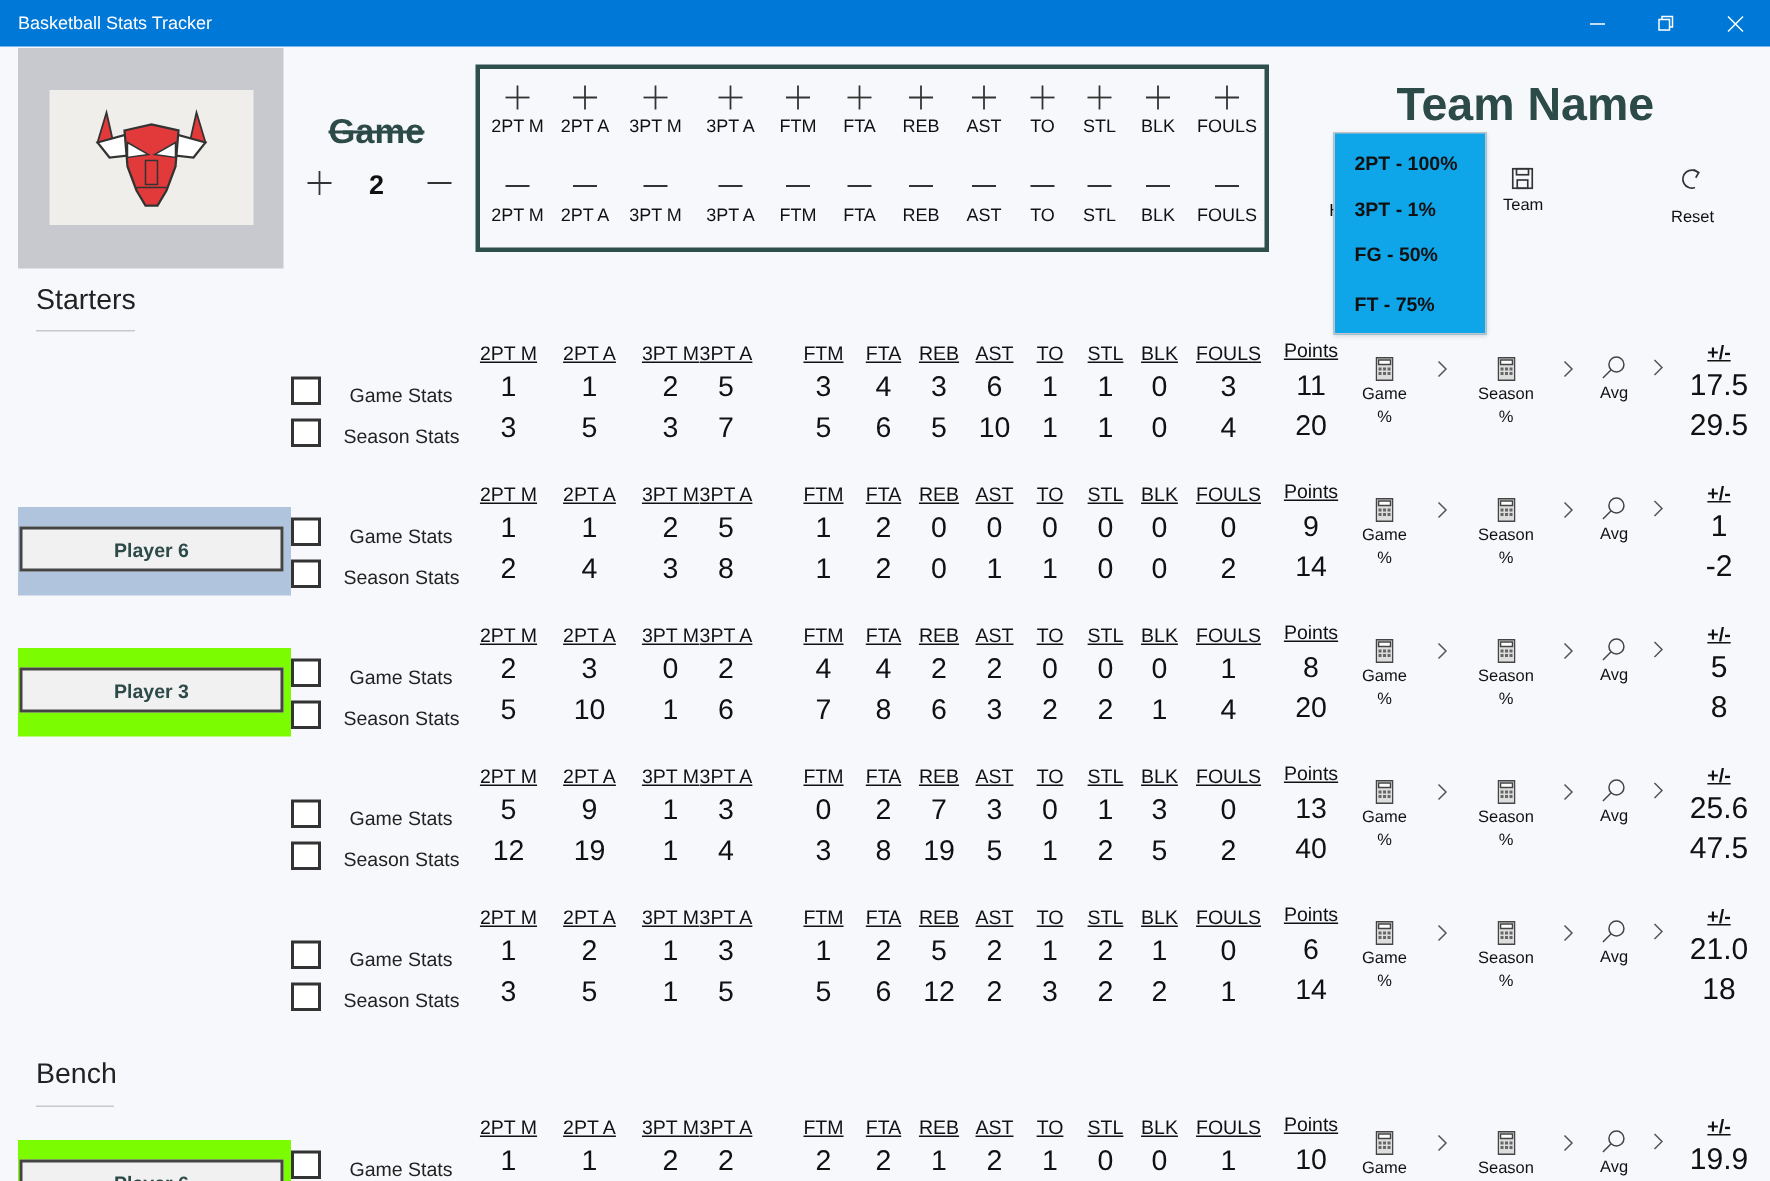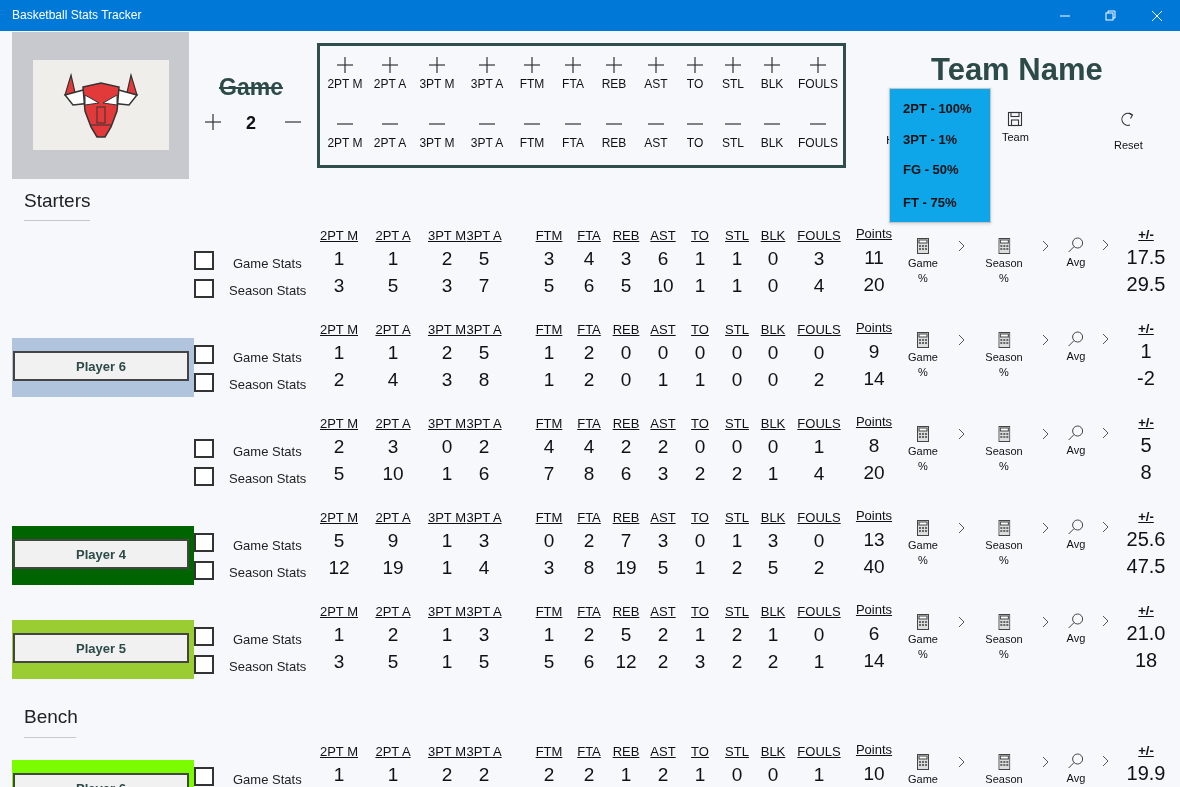--- a/index.html
+++ b/index.html
@@ -480,20 +480,23 @@
         <span>Avg</span>
       </div>
       <div class="chev" style="left:1102px; top:8px"><svg width="8" height="12">
           <polyline points="1,1 6,6 1,11"></polyline>
         </svg></div>
       <div class="pm-head" style="left:1146px; top:-1px">+/-</div>
       <div class="pm-val" style="left:1146px; top:18px">1</div>
       <div class="pm-val" style="left:1146px; top:45px">-2</div>
     </div>
     <div class="player-row" style="top: 416px;">
+      <div class="player-block" style="top:16px; background:#7cfc00;">
+        <div class="player-btn">Player 3</div>
+      </div>
       <div class="cb" style="top:23px"></div>
       <div class="cb" style="top:51px"></div>
       <div class="cb-label" style="left:233px; top:28px">Game Stats</div>
       <div class="cb-label" style="left:229px; top:55px">Season Stats</div>
       <div class="col-head" style="left:339px; top:0px">2PT M</div>
       <div class="cell" style="left:339px; top:20px">2</div>
       <div class="cell" style="left:339px; top:47px">5</div>
       <div class="col-head" style="left:393px; top:0px">2PT A</div>
       <div class="cell" style="left:393px; top:20px">3</div>
       <div class="cell" style="left:393px; top:47px">10</div>
@@ -576,23 +579,20 @@
         <span>Avg</span>
       </div>
       <div class="chev" style="left:1102px; top:8px"><svg width="8" height="12">
           <polyline points="1,1 6,6 1,11"></polyline>
         </svg></div>
       <div class="pm-head" style="left:1146px; top:-1px">+/-</div>
       <div class="pm-val" style="left:1146px; top:18px">5</div>
       <div class="pm-val" style="left:1146px; top:45px">8</div>
     </div>
     <div class="player-row" style="top: 510px;">
-      <div class="player-block" style="top:16px; background:#006400;">
-        <div class="player-btn">Player 4</div>
-      </div>
       <div class="cb" style="top:23px"></div>
       <div class="cb" style="top:51px"></div>
       <div class="cb-label" style="left:233px; top:28px">Game Stats</div>
       <div class="cb-label" style="left:229px; top:55px">Season Stats</div>
       <div class="col-head" style="left:339px; top:0px">2PT M</div>
       <div class="cell" style="left:339px; top:20px">5</div>
       <div class="cell" style="left:339px; top:47px">12</div>
       <div class="col-head" style="left:393px; top:0px">2PT A</div>
       <div class="cell" style="left:393px; top:20px">9</div>
       <div class="cell" style="left:393px; top:47px">19</div>
@@ -675,23 +675,20 @@
         <span>Avg</span>
       </div>
       <div class="chev" style="left:1102px; top:8px"><svg width="8" height="12">
           <polyline points="1,1 6,6 1,11"></polyline>
         </svg></div>
       <div class="pm-head" style="left:1146px; top:-1px">+/-</div>
       <div class="pm-val" style="left:1146px; top:18px">25.6</div>
       <div class="pm-val" style="left:1146px; top:45px">47.5</div>
     </div>
     <div class="player-row" style="top: 604px;">
-      <div class="player-block" style="top:16px; background:#9acd32;">
-        <div class="player-btn">Player 5</div>
-      </div>
       <div class="cb" style="top:23px"></div>
       <div class="cb" style="top:51px"></div>
       <div class="cb-label" style="left:233px; top:28px">Game Stats</div>
       <div class="cb-label" style="left:229px; top:55px">Season Stats</div>
       <div class="col-head" style="left:339px; top:0px">2PT M</div>
       <div class="cell" style="left:339px; top:20px">1</div>
       <div class="cell" style="left:339px; top:47px">3</div>
       <div class="col-head" style="left:393px; top:0px">2PT A</div>
       <div class="cell" style="left:393px; top:20px">2</div>
       <div class="cell" style="left:393px; top:47px">5</div>

